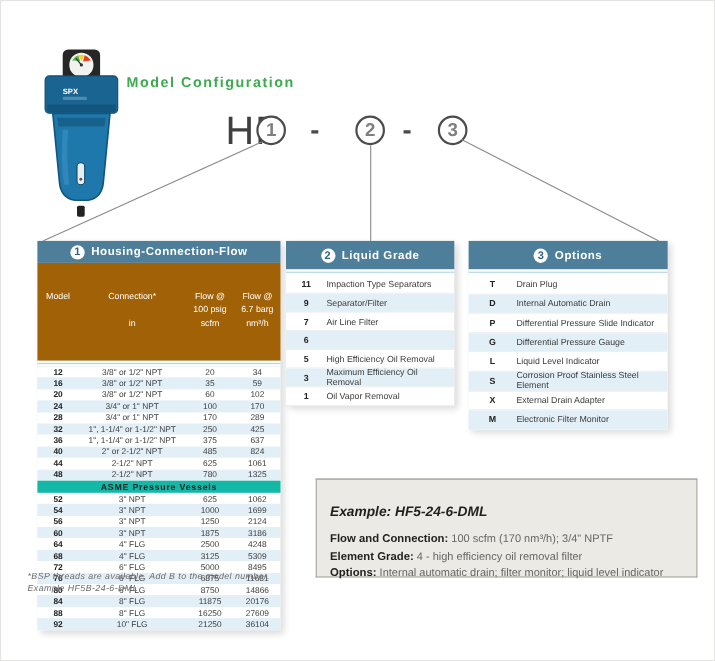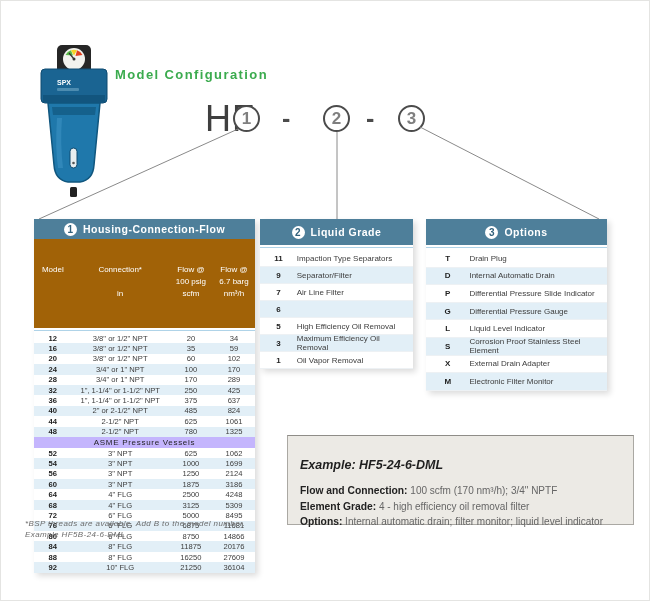--- a/index.html
+++ b/index.html
@@ -42,21 +42,21 @@
   
   .tbl-left { left:33px; top:218px; width:221px; }
   .tbl-left .tbl-head { font-size:10.5px; height:20px; }
   .colheads { background:#a16207; color:#fff; display:flex; font-size:8px; font-weight:normal;
         padding:1px 0 4px; }
   .colheads .col { text-align:center; line-height:12px; white-space:pre; }
   .w0 { width:17%; } .w1 { width:44%; } .w2 { width:20%; } .w3 { width:19%; }
   .flow-rows .row { display:flex; align-items:center; height:10.4px; font-size:7.6px; color:#3c3c3c; }
   .flow-rows .cell { text-align:center; }
   .flow-rows .cell.m { font-weight:bold; color:#222; }
-  .asme-band { background:#c4b5fd; color:#1f1f1f; font-weight:normal; font-size:8px;
+  .asme-band { background:#14b8a6; color:#1f1f1f; font-weight:bold; font-size:8px;
         height:11px; display:flex; align-items:center; justify-content:center; letter-spacing:0.7px; }
   .footnote { position:absolute; left:24px; top:518px; width:240px; font-size:8px;
         font-style:italic; color:#6c6c6c; line-height:10.5px; letter-spacing:0.4px; }
 
   
   .tbl-mid { left:259px; top:218px; width:153px; }
   .tbl-right { left:425px; top:218px; width:181px; }
   .tbl-mid .tbl-head, .tbl-right .tbl-head { font-size:10.5px; height:26px; }
   .code-rows .row { display:flex; align-items:center; font-size:8px; color:#3c3c3c;
         border-bottom:1px solid #edf1f4; }

